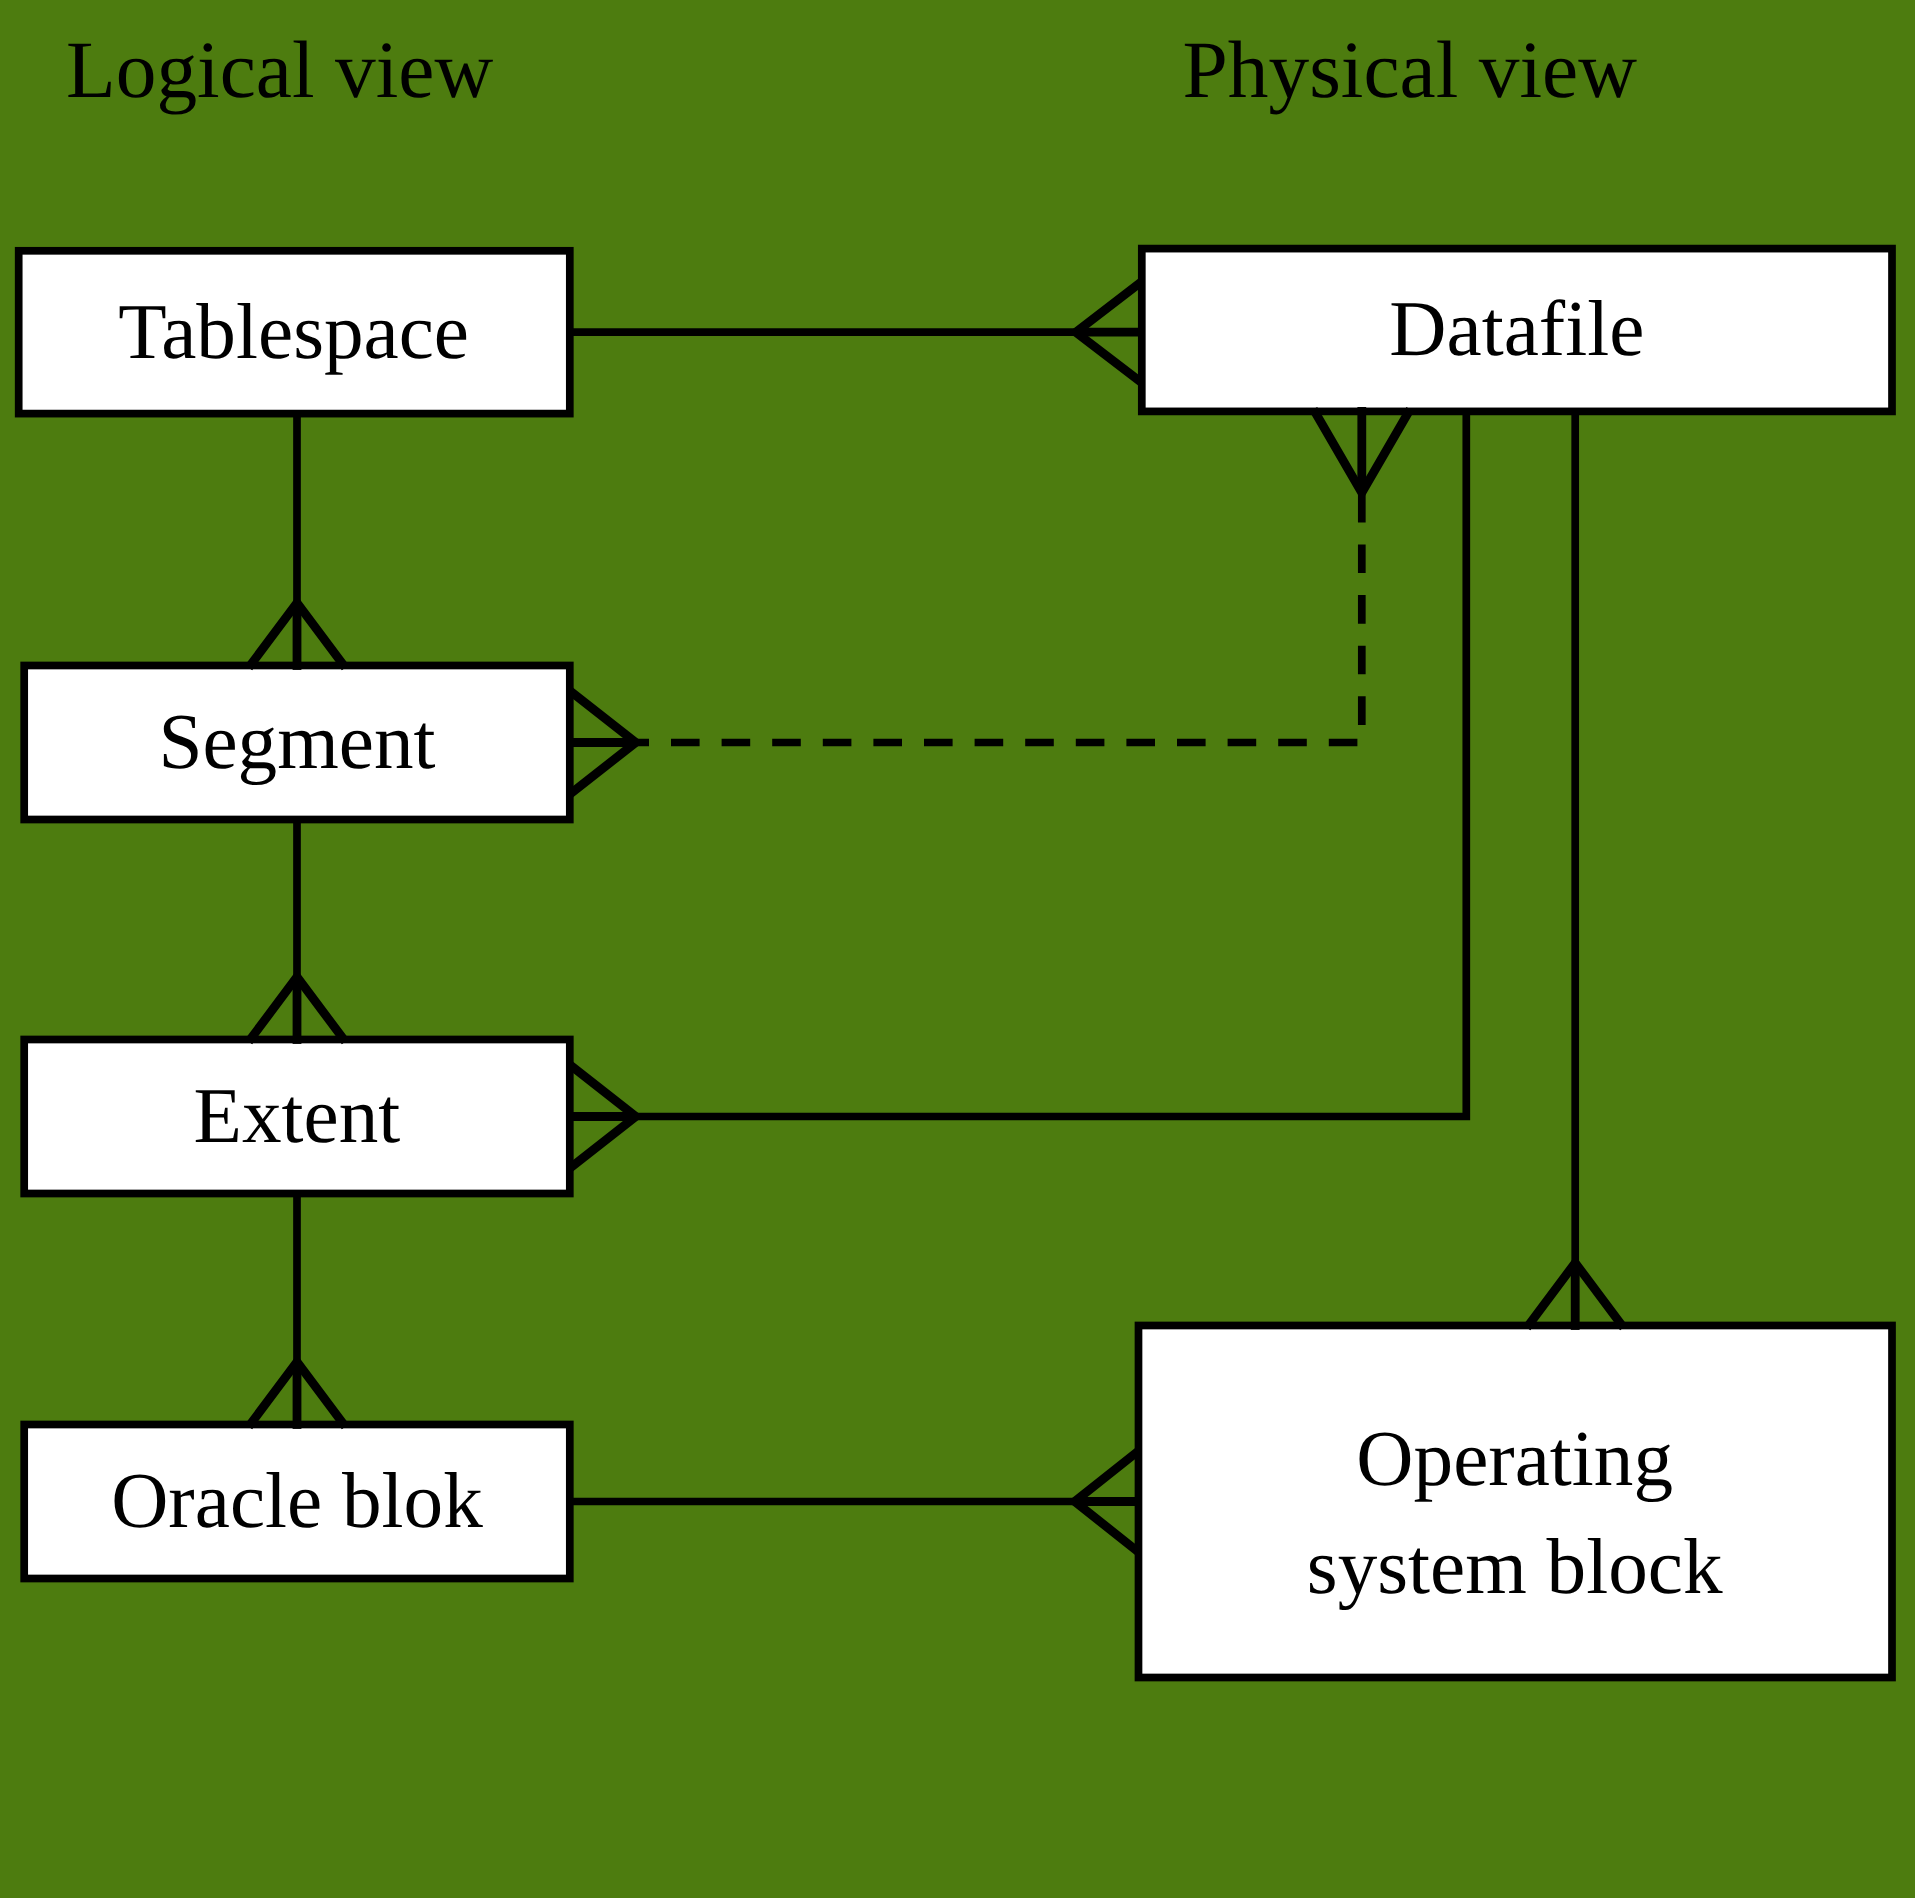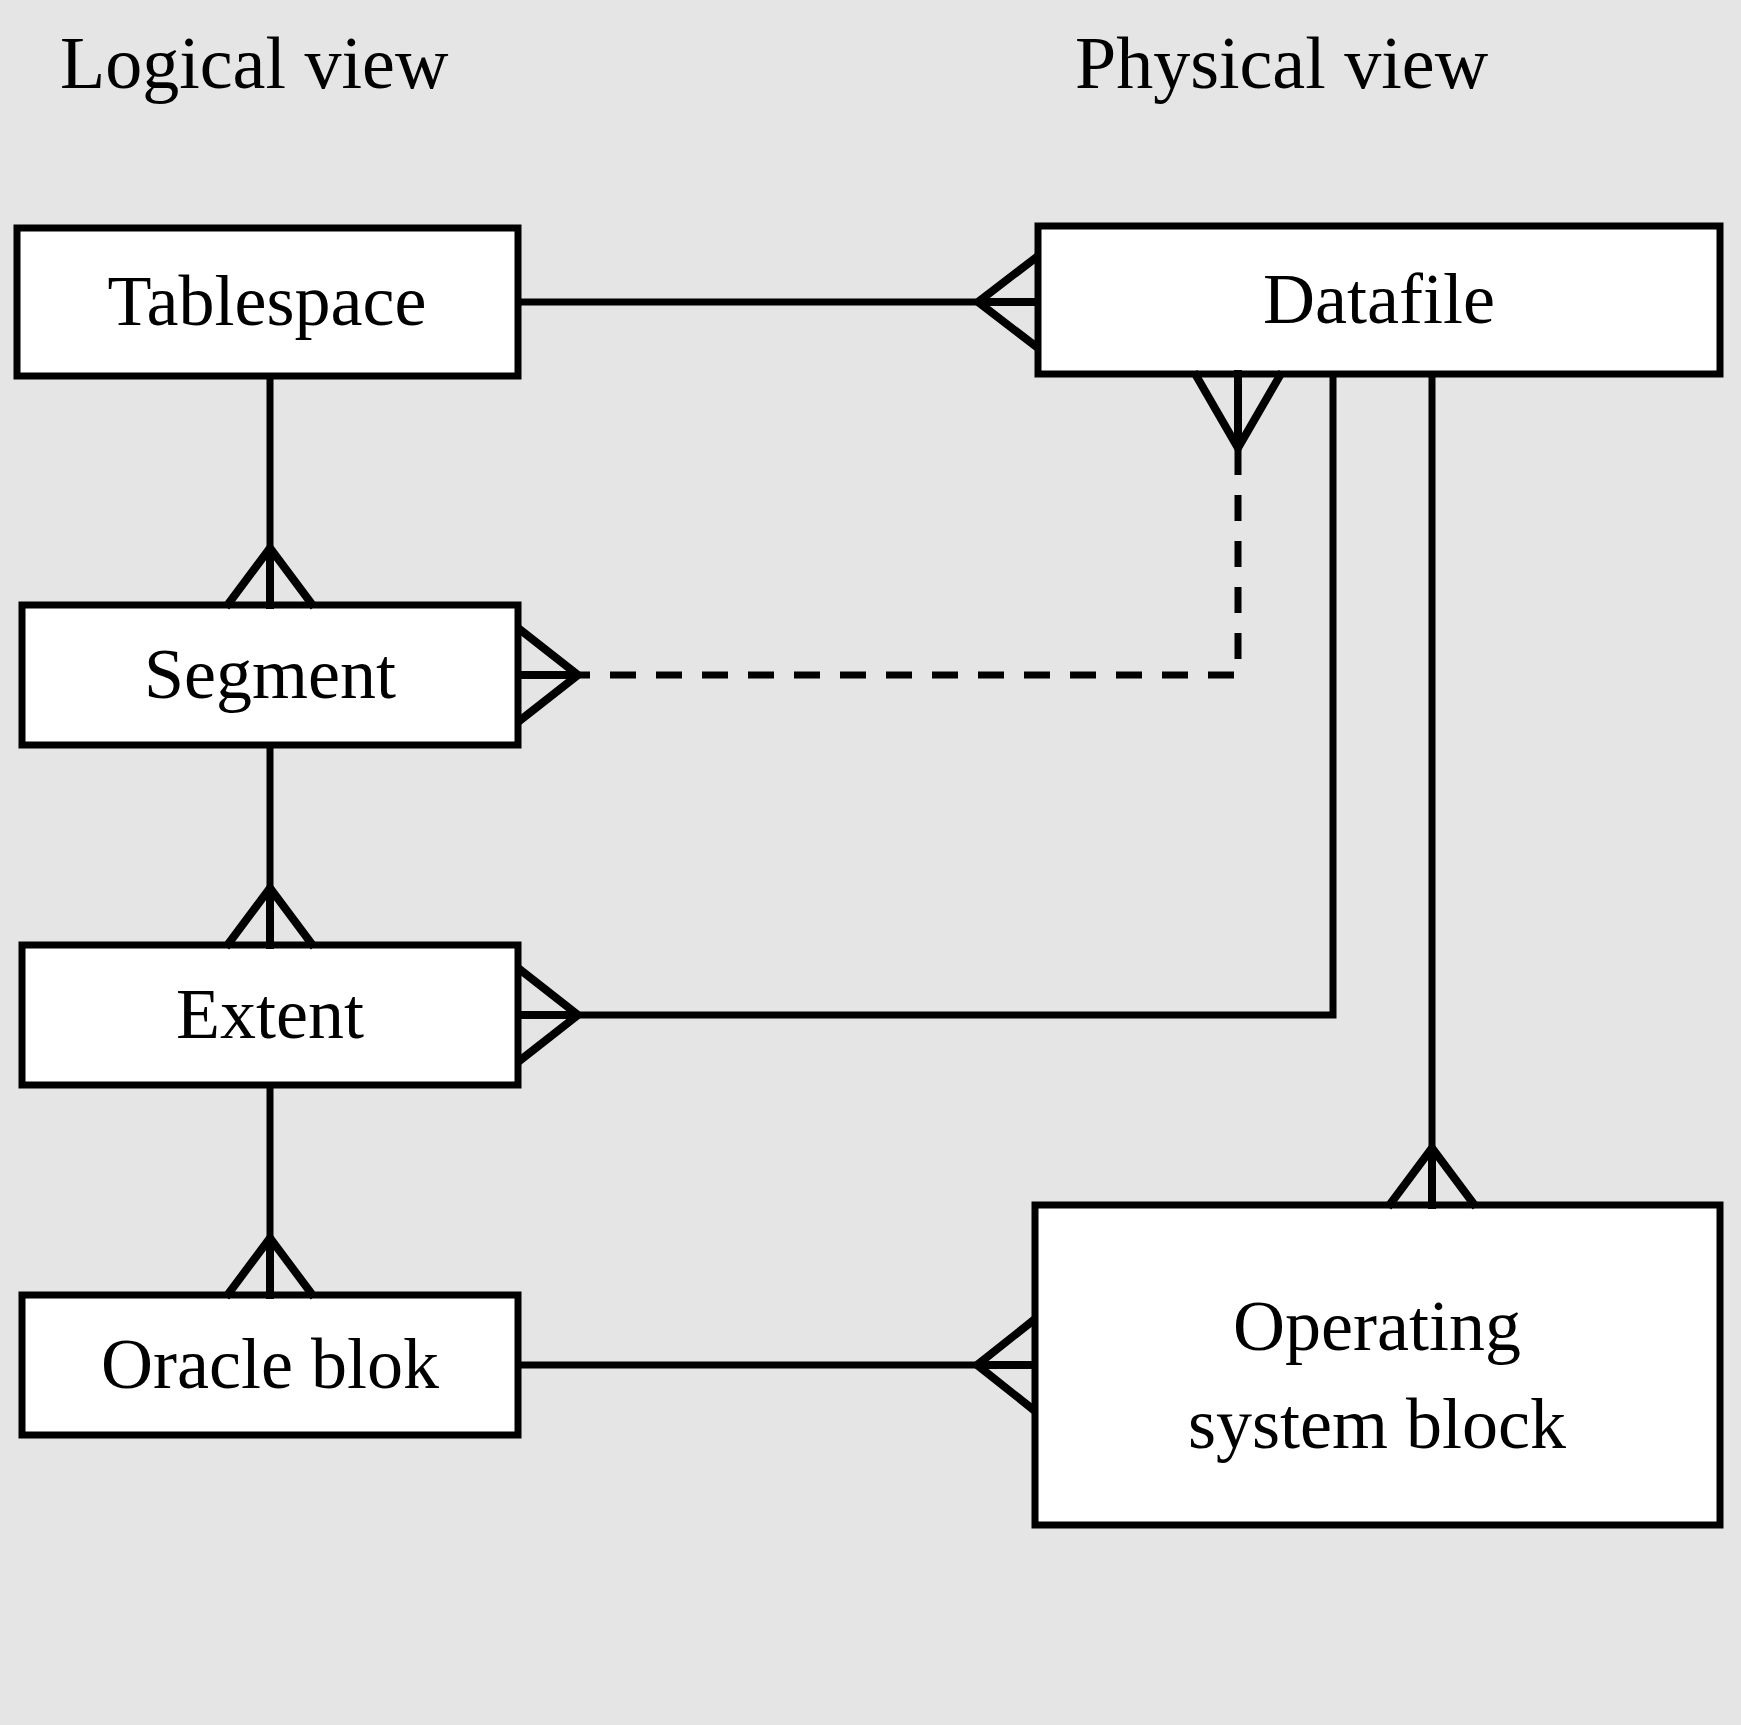--- a/index.html
+++ b/index.html
@@ -8,21 +8,21 @@
     padding: 0;
     background: #ffffff;
   }
   body {
     font-family: "Liberation Serif", "DejaVu Serif", serif;
   }
   #diagram-root {
     position: relative;
     width: 1741px;
     height: 1725px;
-    background: #e5e5e5;
+    background: #4d7c0f;
     overflow: hidden;
   }
   #diagram-svg {
     position: absolute;
     top: 0;
     left: 0;
     width: 1741px;
     height: 1725px;
     display: block;
   }

